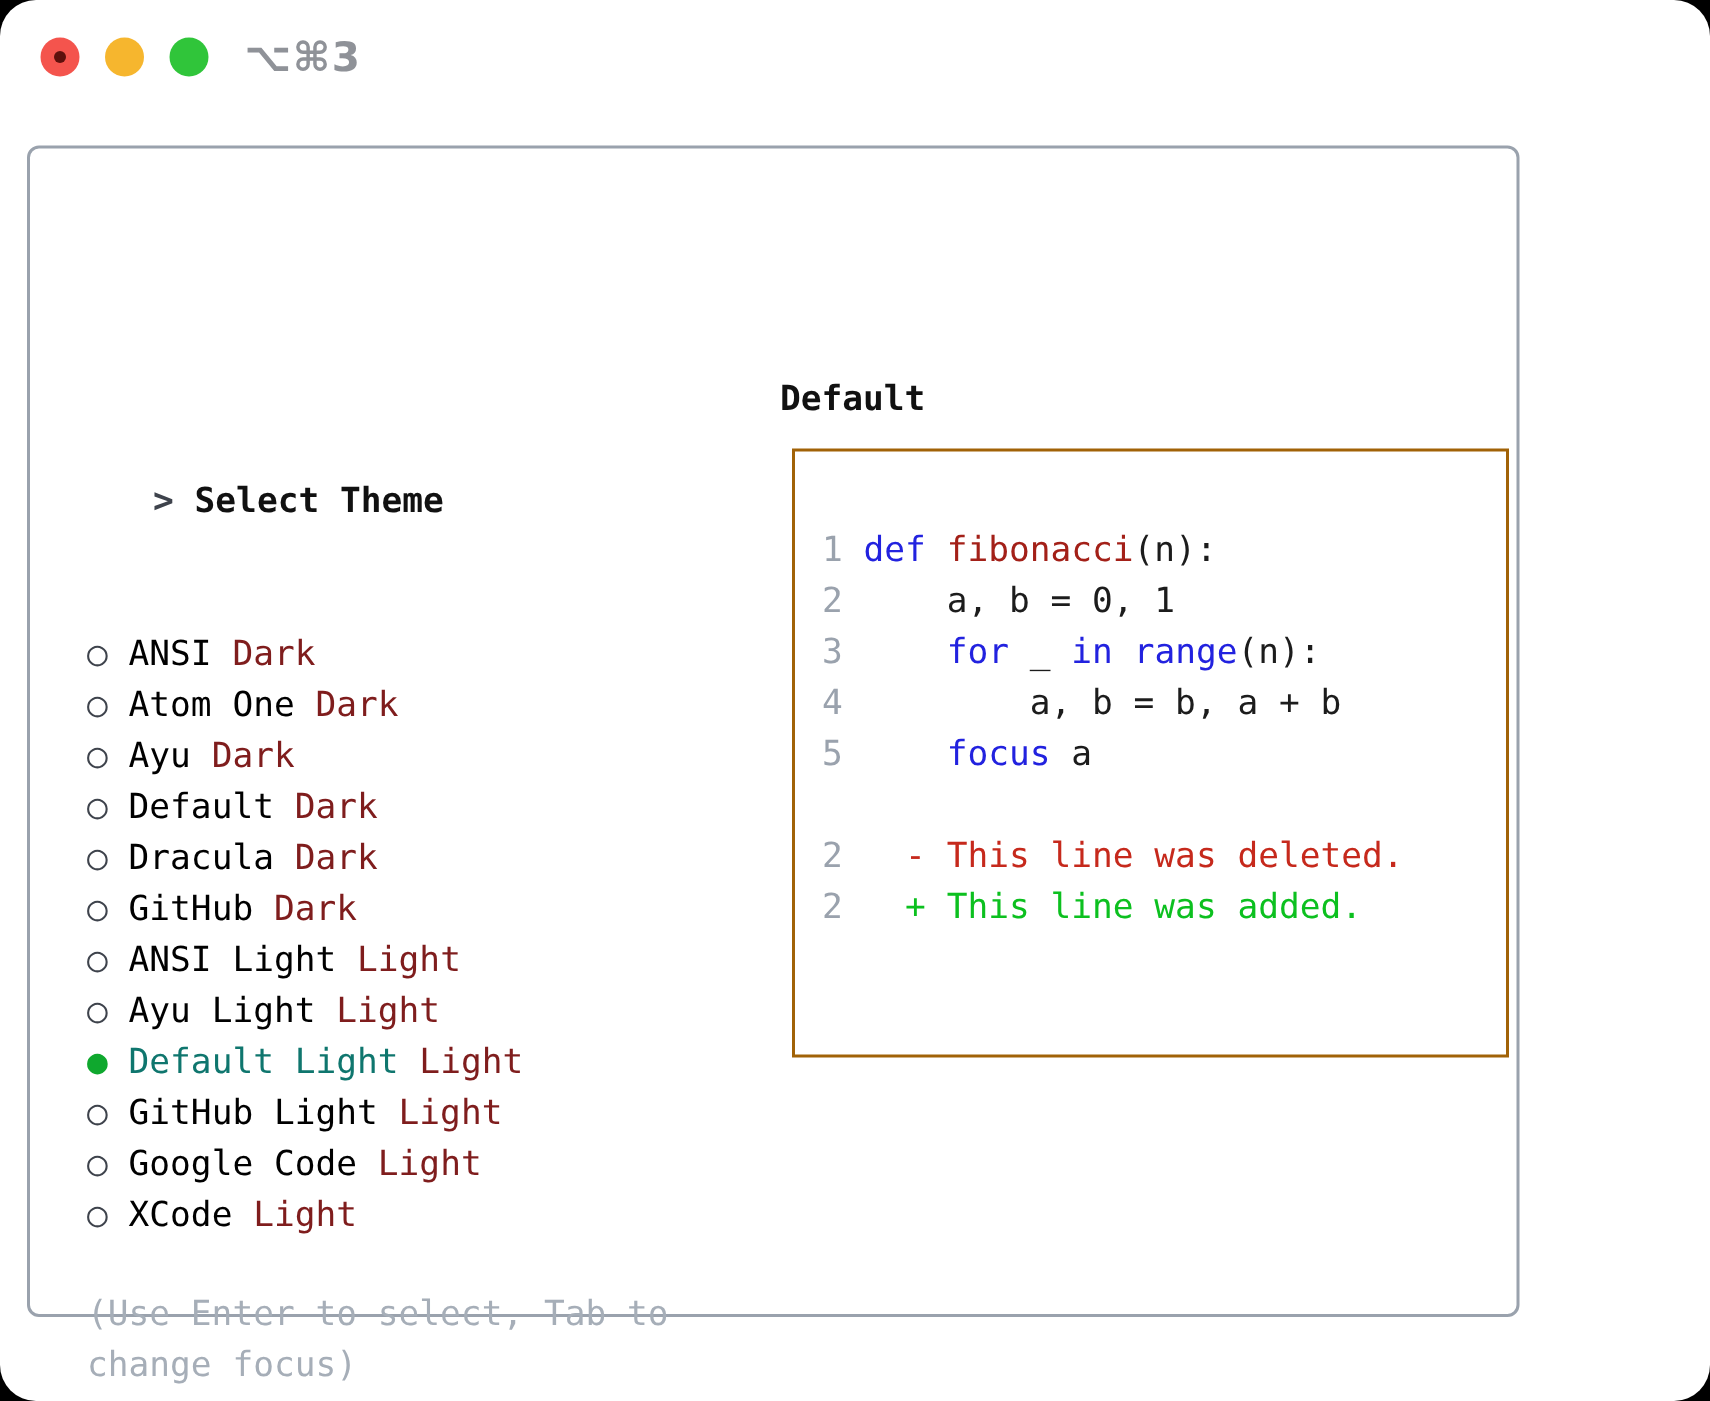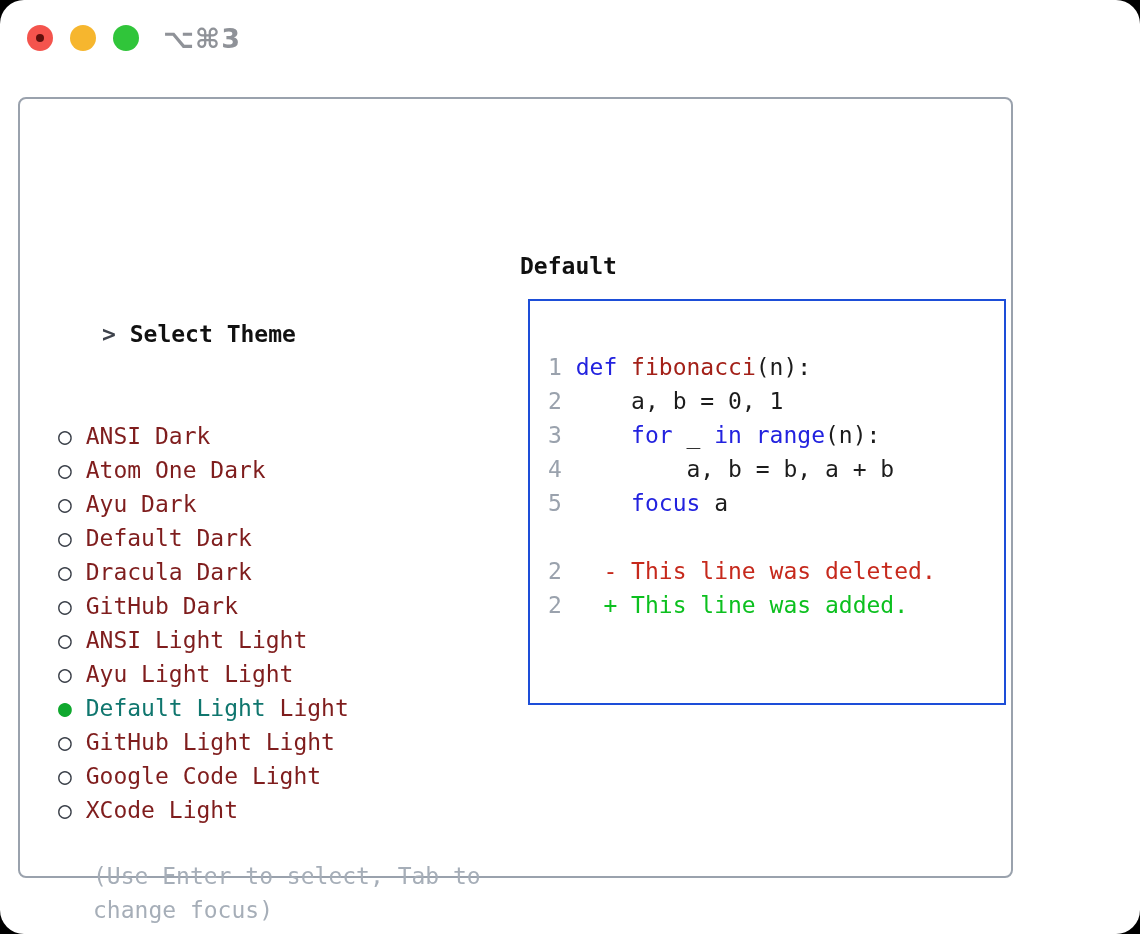--- a/index.html
+++ b/index.html
@@ -43,40 +43,40 @@
   
   .left-col {
     position: absolute; left: 38px; top: 150px;
     font-size: 23px; line-height: 34px;
     color: #3e434c; white-space: pre;
   }
   .row { height: 34px; white-space: pre; }
   .header-row { font-weight: bold; color: #111; margin-left: 44px; }
   .marker { color: #3e434c; }
   .marker.sel { color: #0fa82e; }
-  .name { color: #7f1d1d; }
+  .name { color: #000000; }
   .selected .name { color: #0f766e; }
   .tag { color: #7f1d1d; }
   .spacer { height: 34px; }
   .help-text {
     position: absolute; left: 38px; top: 760px;
     width: 430px;
     font-size: 23px; line-height: 34px;
-    color: #a6aeb8; white-space: normal; margin-left: 35px;
+    color: #a6aeb8; white-space: normal;
   }
   
   .preview-label {
     position: absolute; left: 500px; top: 150px;
     font-size: 23px; line-height: 34px;
     font-weight: bold; color: #111;
   }
   .preview-box {
     position: absolute; left: 508px; top: 200px;
     width: 478px; height: 406px;
-    border: 2px solid #1d4ed8;
+    border: 2px solid #a16207;
     box-sizing: border-box;
     overflow: hidden;
   }
   .code {
     position: absolute; left: 18px; top: 49px;
     font-size: 23px;
   }
   .code-line { height: 34px; line-height: 34px; white-space: pre; min-height: 34px; }
   .c-num  { color: #9aa2ad; }
   .c-kw   { color: #2222df; }

